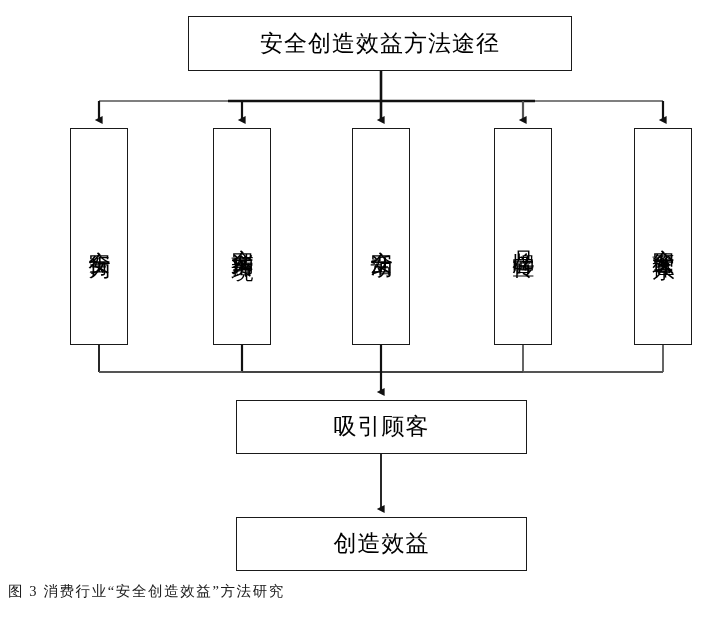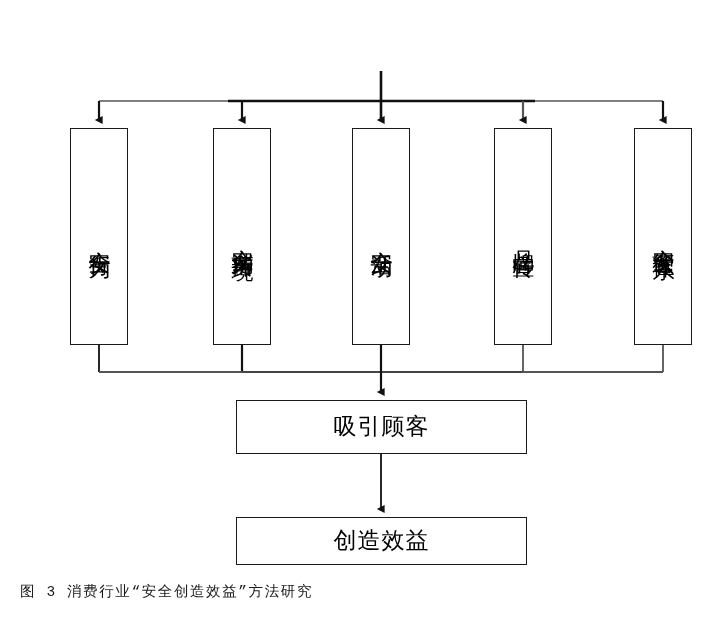--- a/index.html
+++ b/index.html
@@ -67,37 +67,37 @@
   #mid-node {
     left: 236px;
     top: 400px;
     width: 291px;
     height: 54px;
   }
   #bottom-node {
     left: 236px;
     top: 517px;
     width: 291px;
-    height: 48px;
+    height: 54px;
   }
   .branch {
     top: 128px;
     width: 58px;
     height: 217px;
   }
   #branch-0 { left: 70px; }
   #branch-1 { left: 213px; }
   #branch-2 { left: 352px; }
   #branch-3 { left: 494px; }
   #branch-4 { left: 634px; }
   #caption {
     position: absolute;
-    left: 20px;
+    left: 8px;
     top: 582px;
-    font-family: Liberation Mono, monospace;
+    font-family: Liberation Serif, serif;
     font-size: 14.5px;
     letter-spacing: 1.6px;
     color: #1a1a1a;
     white-space: nowrap;
   }
 </style>
 </head>
 <body>
 
 <div id="canvas">
@@ -127,20 +127,23 @@
     <path d="M663,345 L663,372" stroke="#555555" stroke-width="1.8" fill="none"></path>
 
     <path d="M99,372 L663,372" stroke="#555555" stroke-width="1.8" fill="none"></path>
     <path d="M242,372 L523,372" stroke="#444444" stroke-width="2.2" fill="none"></path>
 
     <path d="M381,345 L381,392" stroke="#111111" stroke-width="2.2" fill="none" marker-end="url(#arrowhead)"></path>
 
     <path d="M381,450 L381,509" stroke="#111111" stroke-width="1.8" fill="none" marker-end="url(#arrowhead)"></path>
   </svg>
 
+  <div class="node node-h" id="top-node">
+    <span class="label">安全创造效益方法途径</span>
+  </div>
 
   <div class="node node-v branch" id="branch-0">
     <span class="label">安全行为</span>
   </div>
 
   <div class="node node-v branch" id="branch-1">
     <span class="label">安全消费环境</span>
   </div>
 
   <div class="node node-v branch" id="branch-2">

